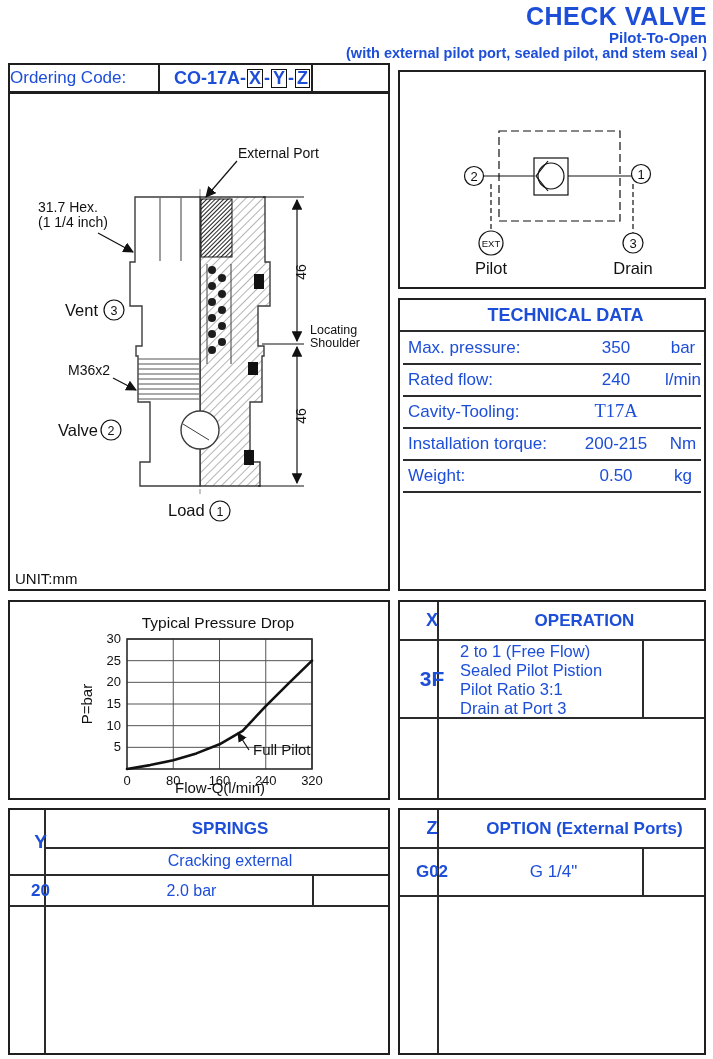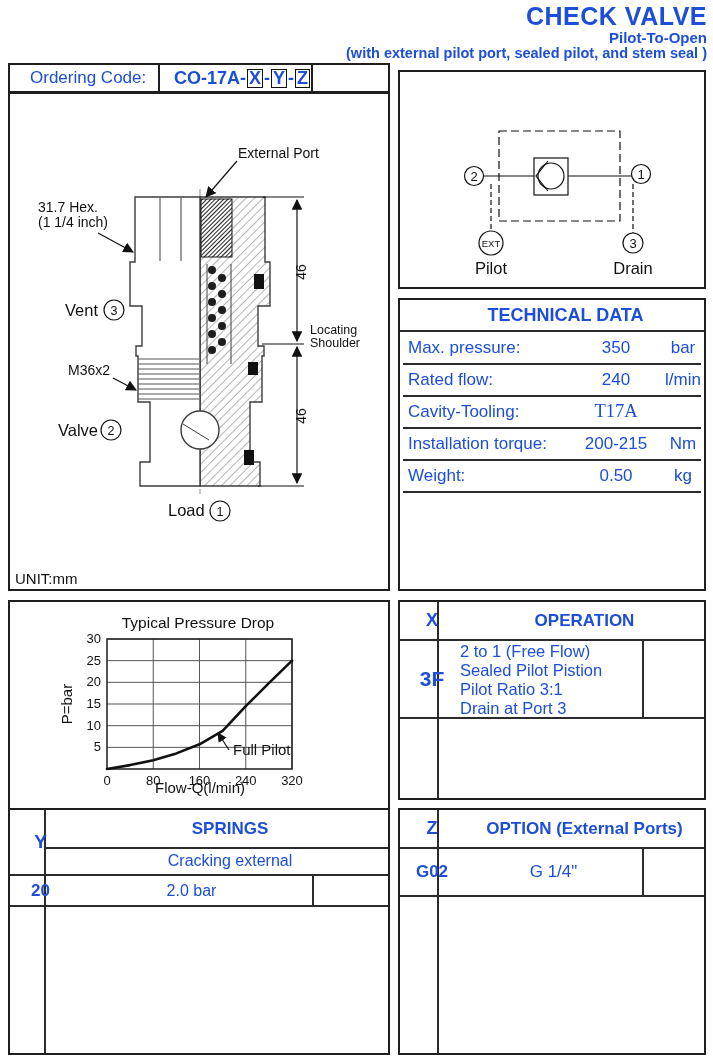--- a/index.html
+++ b/index.html
@@ -12,21 +12,21 @@
   .ctr{display:flex;align-items:center;justify-content:center;padding-left:27px;}
   .bold{font-weight:bold;}
   
   #title-block{position:absolute;top:3px;right:6px;text-align:right;line-height:1.08;}
   #main-title{font-size:25px;font-weight:bold;letter-spacing:0.5px;}
   #sub-title{font-size:15px;font-weight:bold;}
   #sub-title2{font-size:14.5px;font-weight:bold;}
   
   #ordering-bar{left:8px;top:63px;width:382px;height:30px;display:flex;}
   #ordering-label{width:150px;border-right:2px solid #1f1f1f;font-size:17px;
-                  display:flex;align-items:center;padding-left:20px;box-sizing:border-box;}
+                  display:flex;align-items:center;padding-left:0;box-sizing:border-box;}
   #ordering-code{width:153px;border-right:2px solid #1f1f1f;font-size:18px;font-weight:bold;
                  display:flex;align-items:center;justify-content:flex-end;box-sizing:border-box;}
   .code-box{border:1.6px solid #111;padding:0 1px;margin:0 1px;line-height:17px;display:inline-block;}
   
   .td-row{position:absolute;left:0;right:0;height:31px;display:grid;
           grid-template-columns:170px 92px 1fr;align-items:center;font-size:17px;}
   .td-label{padding-left:8px;}
   .td-val{text-align:center;}
   .td-unit{text-align:center;}
   .serif-val{font-family:"Liberation Serif",serif;font-size:18.5px;}
@@ -205,21 +205,21 @@
     </div>
     <div class="line-h" style="left:3px;right:3px;top:159px;"></div>
     <div class="td-row" style="top:160px;">
       <div class="td-label">Weight:</div>
       <div class="td-val">0.50</div>
       <div class="td-unit">kg</div>
     </div>
     <div class="line-h" style="left:3px;right:3px;top:191px;"></div>
   </div>
 
-  <div class="panel" style="left:8px;top:600px;width:382px;height:248px;">
+  <div class="panel" style="left:8px;top:600px;width:382px;height:200px;padding-left:20px;">
     <svg id="chart-svg" width="378" height="196" viewBox="0 0 378 196">
       <defs>
         <marker id="carr" viewBox="0 0 10 10" refX="9" refY="5" markerWidth="8" markerHeight="8" orient="auto-start-reverse">
           <path d="M0,0 L10,5 L0,10 z" fill="#111"></path>
         </marker>
       </defs>
       <text x="188" y="26" font-size="15.5" text-anchor="middle">Typical Pressure Drop</text>
       <text x="62" y="102" font-size="15" text-anchor="middle" transform="rotate(-90 62 102)">P=bar</text>
       <text x="190" y="191" font-size="15" text-anchor="middle">Flow-Q(l/min)</text>
       <g id="chart-grid">

